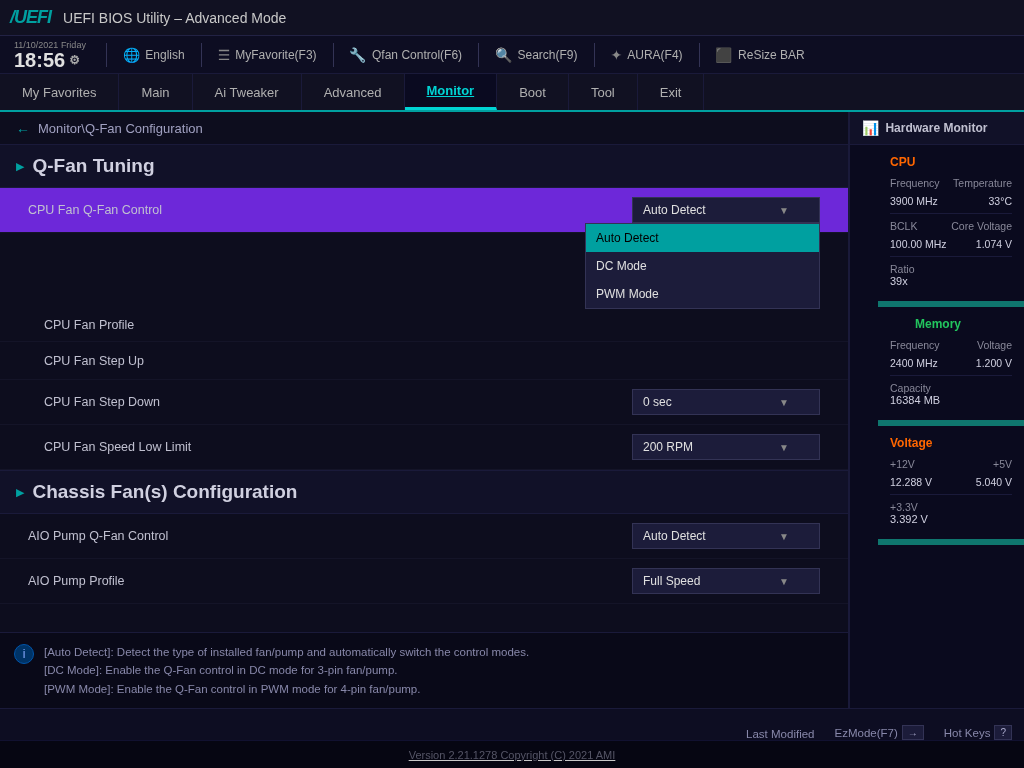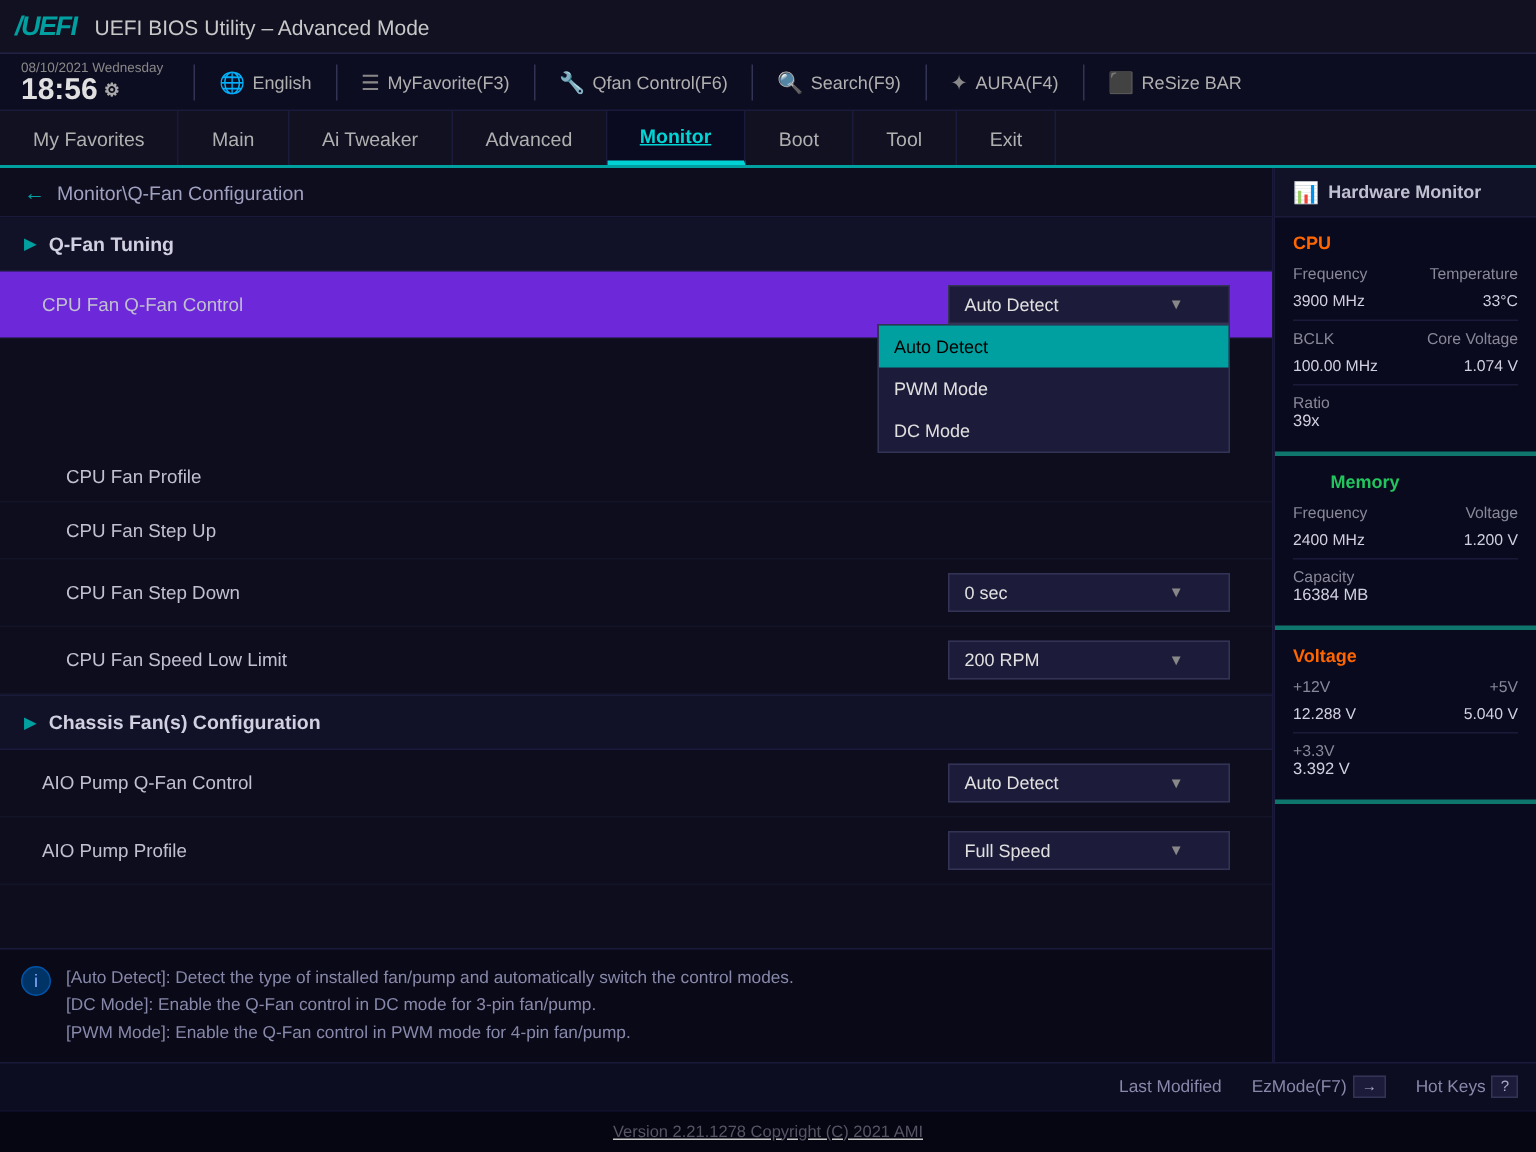--- a/index.html
+++ b/index.html
@@ -208,21 +208,21 @@
       display: flex;
       align-items: center;
       padding: 10px 16px;
       background: #111128;
       border-bottom: 1px solid #1a1a3a;
       cursor: pointer;
       gap: 8px;
     }
 
     .section-title {
-      font-size: 13px;
+      font-size: 19px;
       color: #d0d0e0;
       font-weight: bold;
     }
 
     .section-arrow {
       color: #00a0a0;
       font-size: 11px;
     }
 
     
@@ -362,21 +362,22 @@
       font-weight: bold;
     }
 
     .hw-monitor-icon {
       font-size: 14px;
       color: #888;
     }
 
     .hw-section {
       padding: 10px 12px;
-      border-bottom: 3px solid #0f766e;
+      border-bottom: 6px solid #0f766e;
+      margin-left: 28px;
     }
 
     .hw-section-title {
       font-size: 12px;
       font-weight: bold;
       margin-bottom: 8px;
     }
 
     .hw-section-title.cpu { color: #ff6600; }
     .hw-section-title.memory { color: #22c55e; padding-left: 25px; }
@@ -410,21 +411,21 @@
       color: #d0d0e0;
       font-weight: 500;
       margin-bottom: 4px;
     }
 
     
     .bottom-bar {
       background: #0d0d22;
       height: 32px;
       display: flex;
-      align-items: center;
+      align-items: flex-end;
       justify-content: flex-end;
       padding: 0 12px;
       border-top: 1px solid #1a1a3a;
       gap: 20px;
       flex-shrink: 0;
     }
 
     .bottom-item {
       font-size: 11.5px;
       color: #8888aa;
@@ -471,21 +472,21 @@
 
   <div class="top-bar">
     <div class="asus-logo">
       <span class="asus-text">/UEFI</span>
     </div>
     <span class="bios-title">UEFI BIOS Utility – Advanced Mode</span>
   </div>
 
   <div class="info-bar">
     <div class="datetime">
-      <span class="date-text">08/10/2021 Wednesday</span>
+      <span class="date-text">11/10/2021 Friday</span>
       <div class="time-text">
         <span>18:56</span>
         <span class="gear-icon">⚙</span>
       </div>
     </div>
     <div class="divider-v"></div>
     <div class="info-item">
       <span class="icon">🌐</span>
       <span>English</span>
     </div>
@@ -565,24 +566,24 @@
             <div class="dropdown-btn">
               <span>Auto Detect</span>
               <span class="arrow">▼</span>
             </div>
 
             <div class="dropdown-menu">
               <div class="dropdown-option selected">
                 <span>Auto Detect</span>
               </div>
               <div class="dropdown-option">
-                <span>PWM Mode</span>
+                <span>DC Mode</span>
               </div>
               <div class="dropdown-option">
-                <span>DC Mode</span>
+                <span>PWM Mode</span>
               </div>
             </div>
           </div>
         </div>
 
         <div class="setting-row" style="padding-top: 85px;">
           <span class="setting-label indented">CPU Fan Profile</span>
         </div>
 
         <div class="setting-row">

